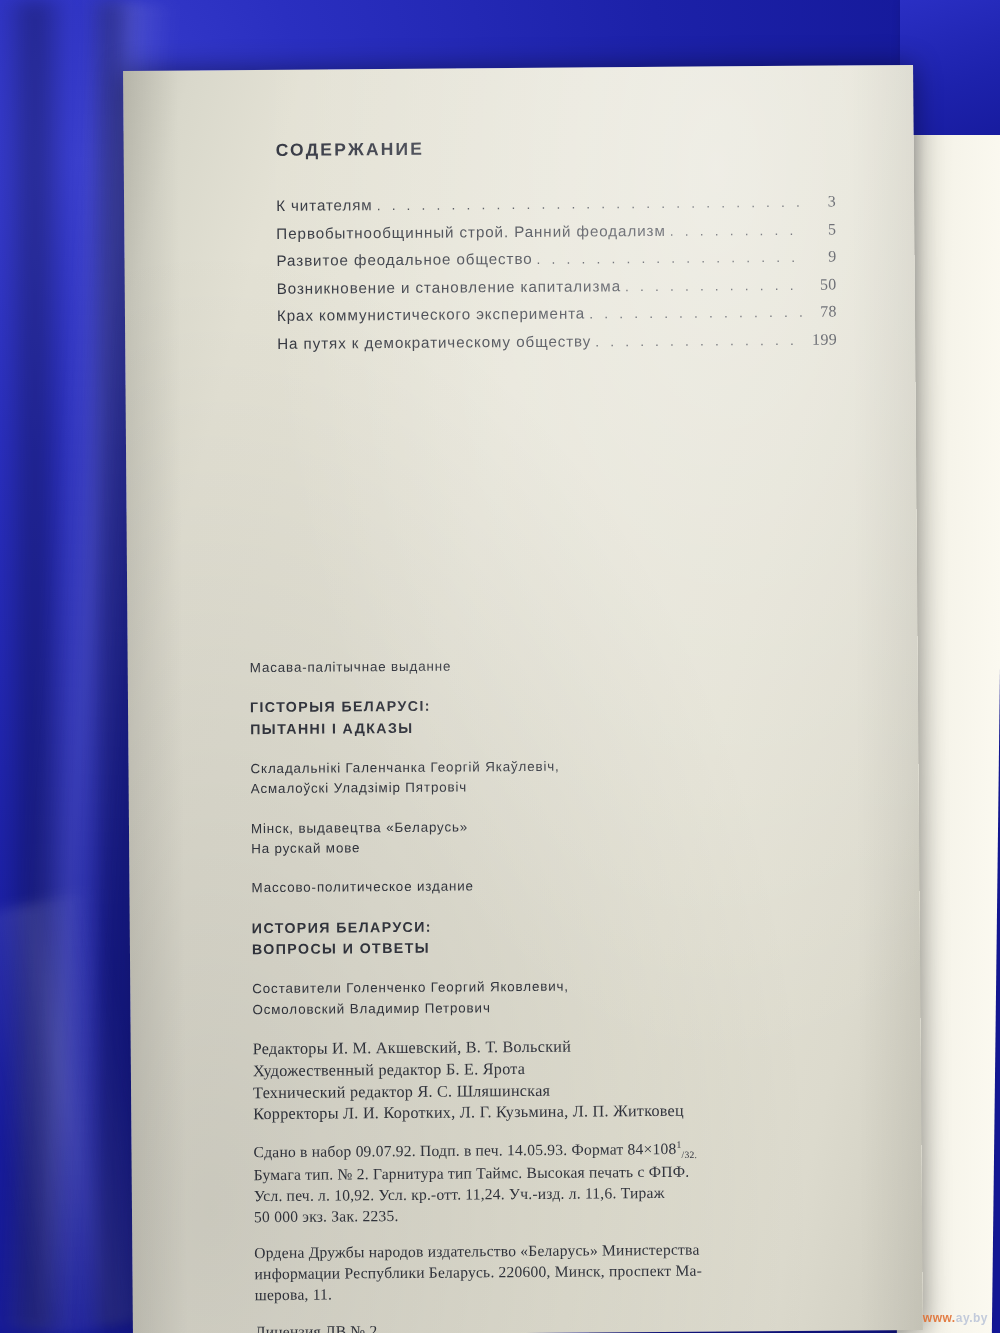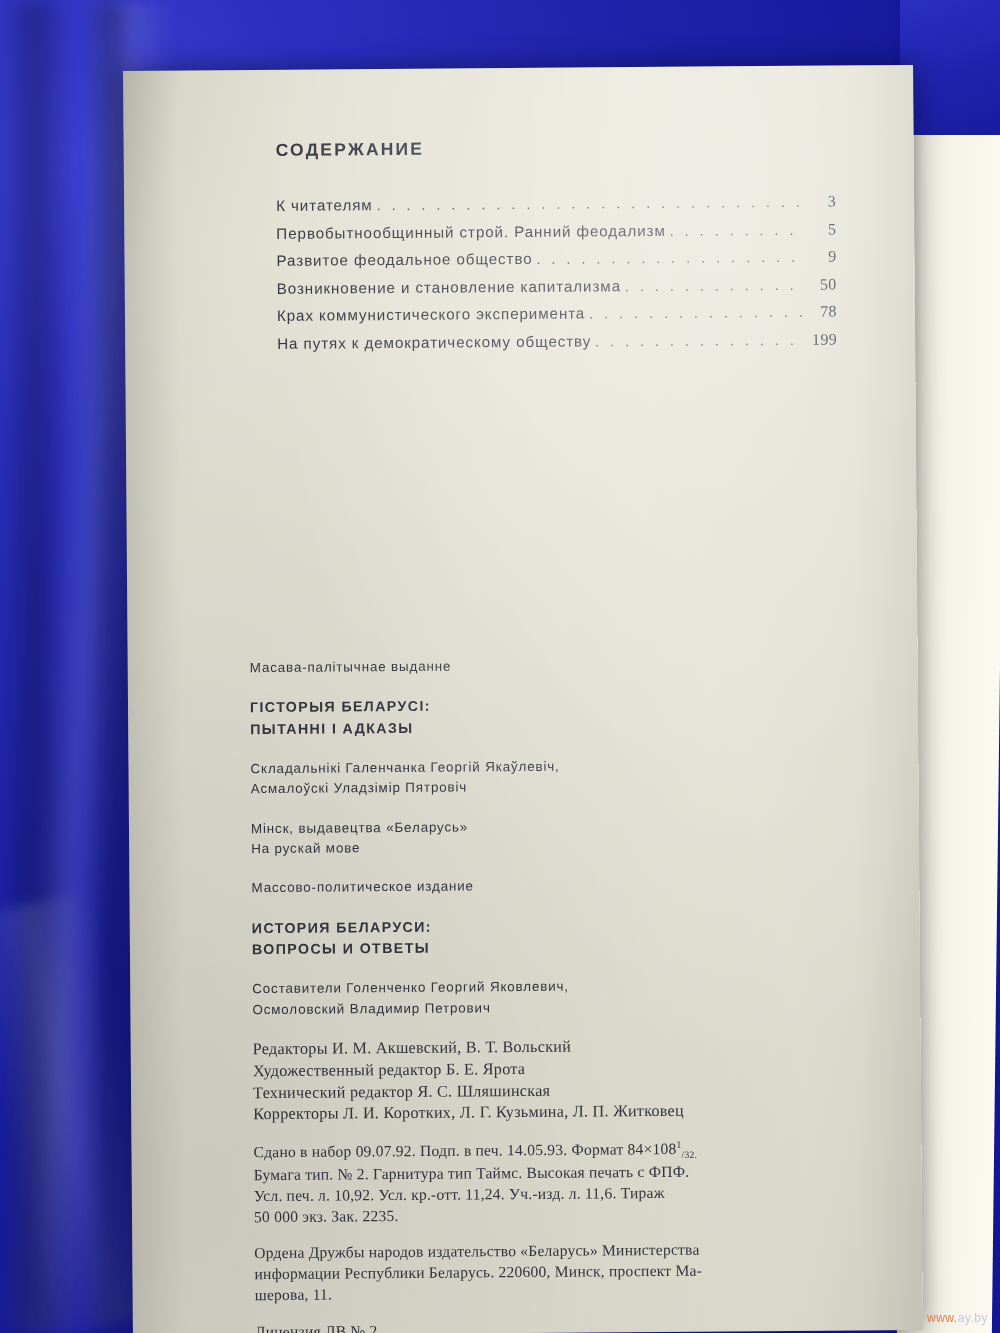--- a/index.html
+++ b/index.html
@@ -166,20 +166,21 @@
   
   #watermark {
     position: absolute;
     right: 12px;
     bottom: 8px;
     font-family: "Liberation Sans", sans-serif;
     font-size: 12px;
     color: #b9c3d8;
     opacity: 0.85;
     letter-spacing: 0.5px;
+    font-weight: bold;
   }
   #watermark .dot { color: #e06a2a; }
 </style>
 </head>
 <body>
 
 <div id="page">
 
   <div class="fold" style="top:0; left:40px; width:90px; height:1333px; transform:rotate(4deg);"></div>
   <div class="shadowfold" style="top:0; left:0px; width:70px; height:1333px;"></div>

